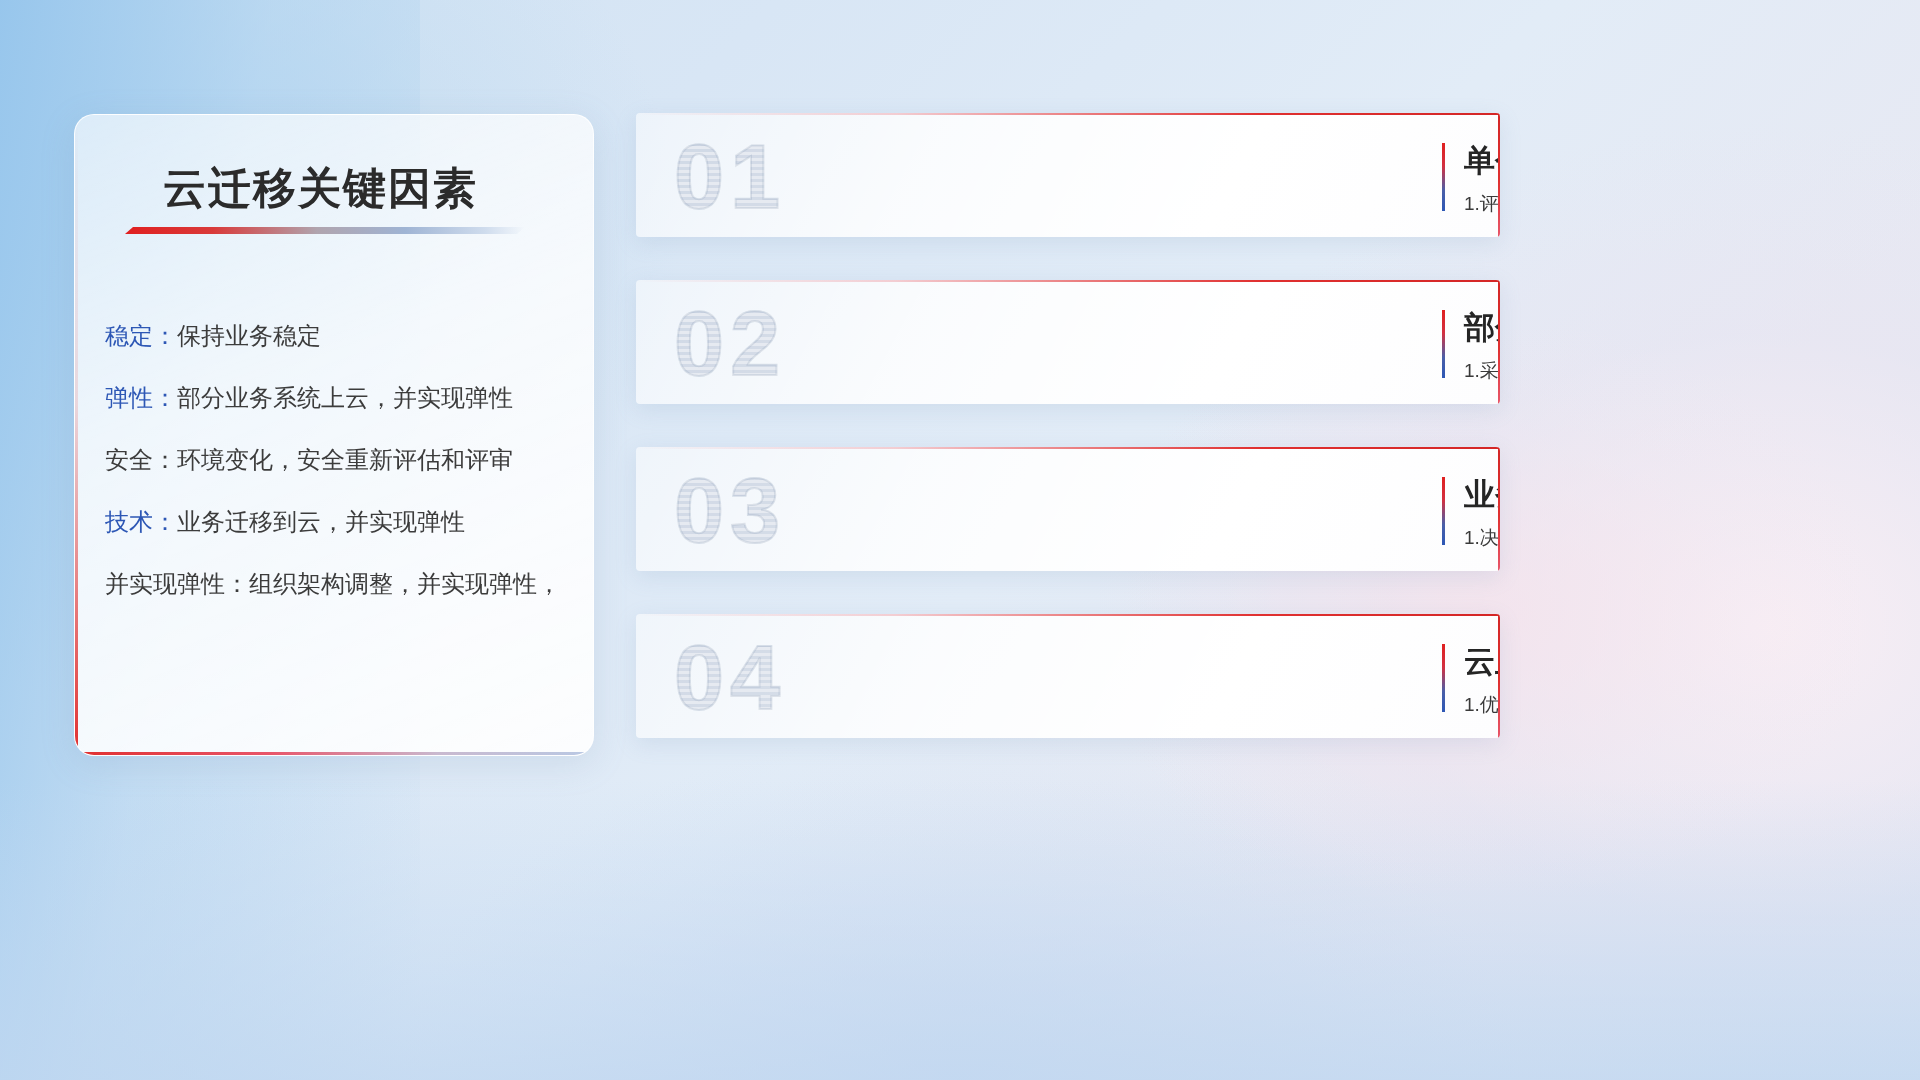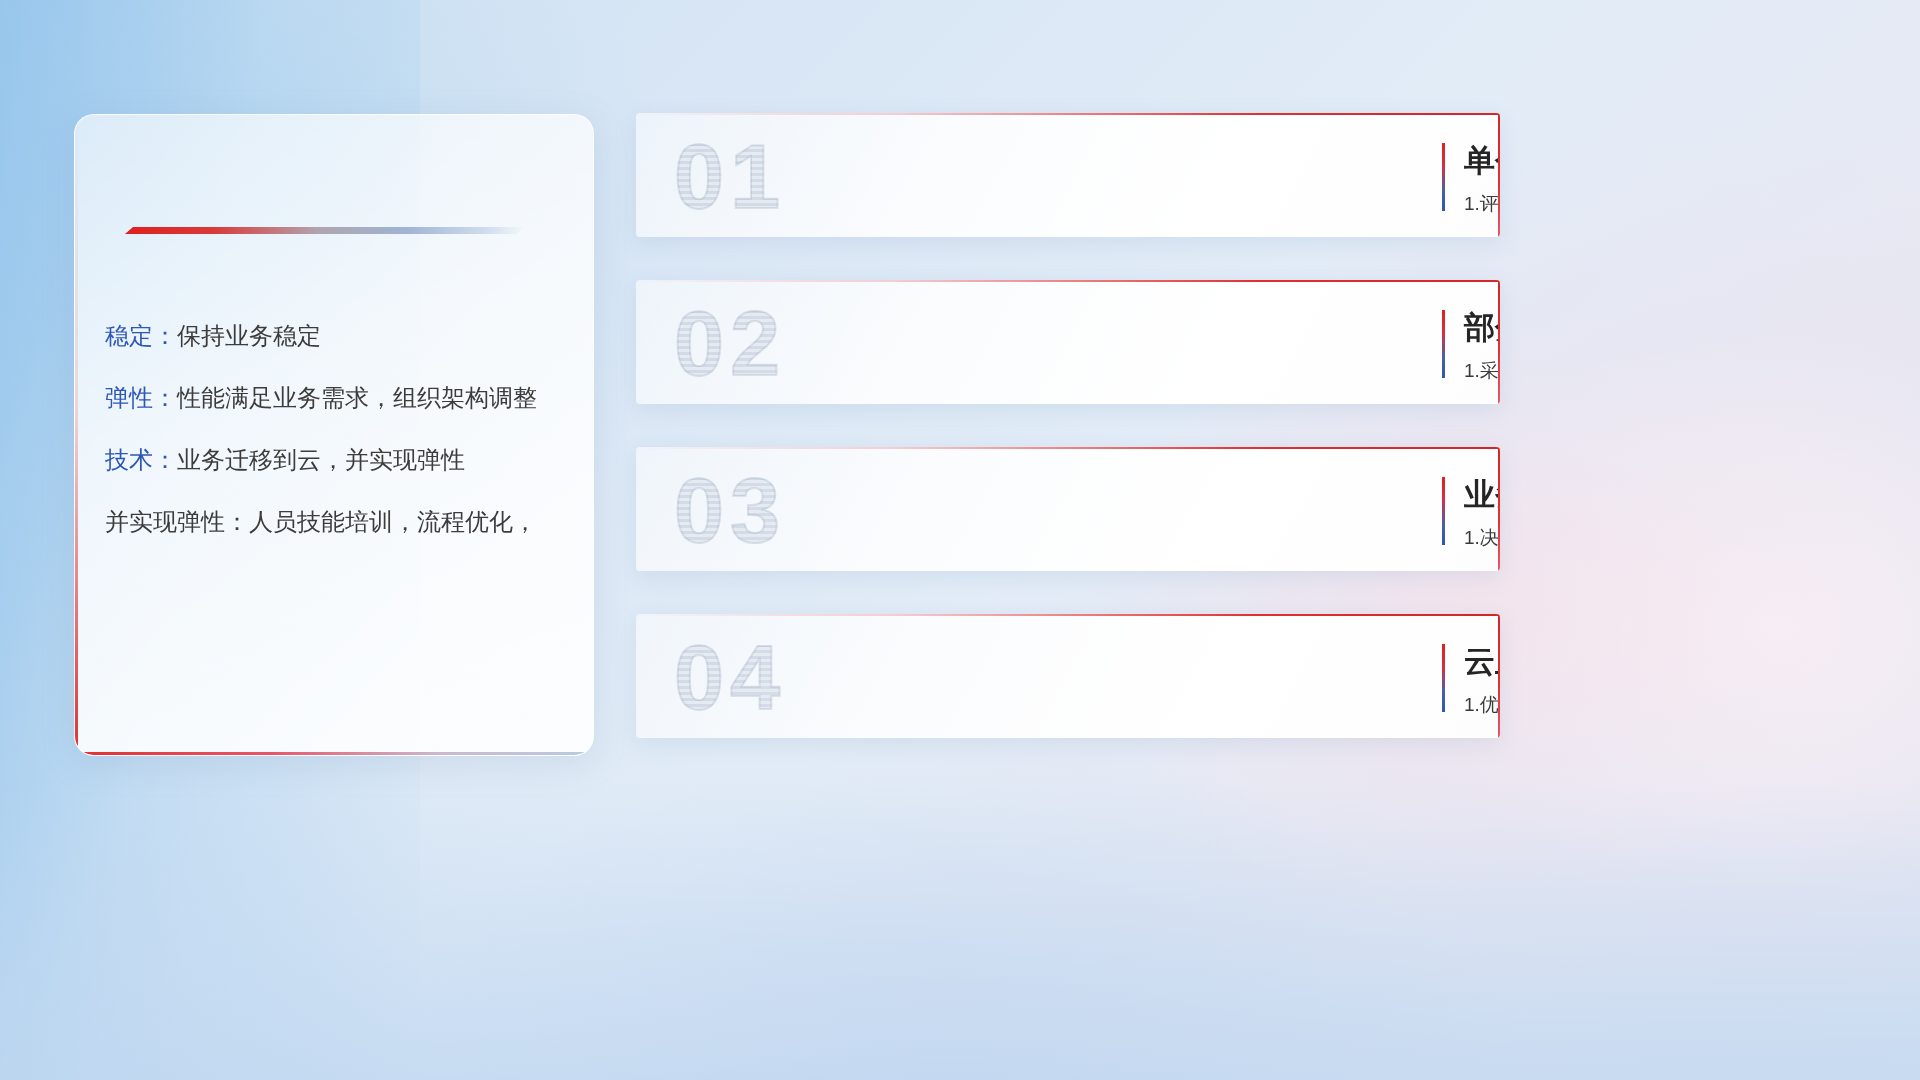--- a/index.html
+++ b/index.html
@@ -116,34 +116,38 @@
   }
 </style>
 </head>
 <body>
 
 <div class="bg-wash-left"></div>
 <div class="bg-wash-bottom"></div>
 <div class="bg-wash-pink"></div>
 
 <div class="left-panel">
+  <div class="panel-title">云迁移关键因素</div>
   <div class="title-rule"></div>
 
   <div class="panel-list">
     <div class="panel-item">
       <span class="lbl accent">稳定：</span><span>保持业务稳定</span>
     </div>
     <div class="panel-item">
-      <span class="lbl accent">弹性：</span><span>性能满足业务需求，组织架构调整</span>
+      <span class="lbl accent">弹性：</span><span>部分业务系统上云，并实现弹性</span>
+    </div>
+    <div class="panel-item">
+      <span class="lbl">安全：</span><span>环境变化，安全重新评估和评审</span>
     </div>
     <div class="panel-item">
       <span class="lbl accent">技术：</span><span>业务迁移到云，并实现弹性</span>
     </div>
     <div class="panel-item">
-      <span class="lbl">并实现弹性：</span><span>人员技能培训，流程优化，</span>
+      <span class="lbl">并实现弹性：</span><span>组织架构调整，并实现弹性，</span>
     </div>
   </div>
 </div>
 
 <div class="cards">
 
   <div class="card">
     <div class="card-num-ghost">01</div>
     <div class="card-num">01</div>
     <div class="card-divider"></div>

